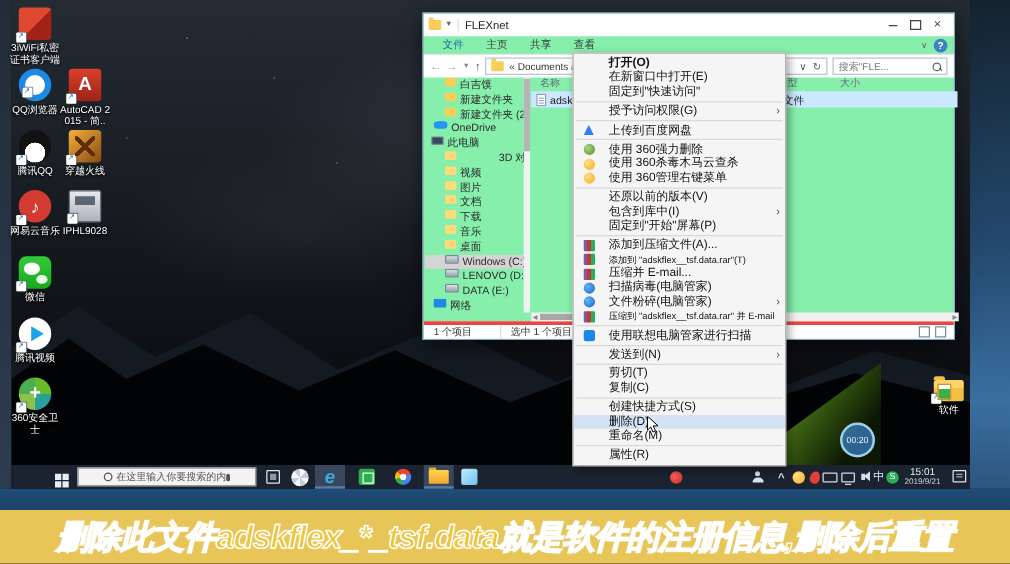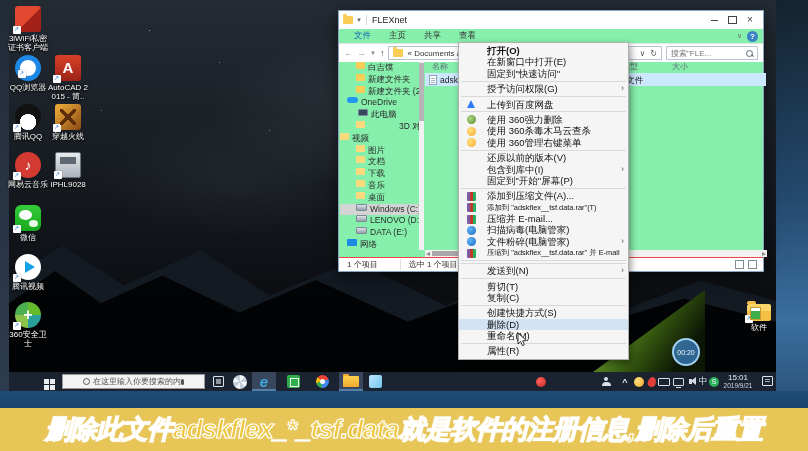--- a/index.html
+++ b/index.html
@@ -161,21 +161,21 @@
   .file-name { position:absolute; left:15px; top:2px; font-size:8.5px; color:#1a1a1a; white-space:nowrap; }
   .file-type { position:absolute; left:178px; top:2px; font-size:8.5px; color:#1a1a1a; white-space:nowrap; }
 
   .hscroll { position:absolute; left:425px; top:250px; width:342px; height:7px; background:#f1f1f1; z-index:21; }
   .hscroll .thumb { position:absolute; left:7px; top:1px; width:84px; height:5px; background:#a8a8a8; }
   .hs-arrow { position:absolute; top:1.5px; width:0; height:0; border-top:2.5px solid transparent;
     border-bottom:2.5px solid transparent; }
   .hs-left { left:1px; border-right:4px solid #8a8a8a; }
   .hs-right { right:1px; border-left:4px solid #8a8a8a; }
 
-  .status-bar { position:absolute; left:0; top:246px; right:0; height:14px; border-top:1px solid #ef4444;
+  .status-bar { position:absolute; left:0; top:246px; right:0; height:14px; border-top:3px solid #ef4444;
     display:flex; align-items:center; font-size:8px; color:#333; background:#fff; }
   .status-items { padding-left:8px; }
   .status-sel { margin-left:22px; border-left:1px solid #e0e0e0; padding-left:8px; }
   .view-toggles { margin-left:auto; display:flex; gap:4px; padding-right:6px; }
   .vt { width:9px; height:9px; border:1px solid #7f8c9a; }
 
   
   .context-menu { position:absolute; left:458px; top:42px; width:171px; background:#f5f5f5;
     border:1px solid #b0b0b0; box-shadow:2px 3px 7px rgba(0,0,0,.4); z-index:60; padding:2px 0; }
   .menu-item { position:relative; height:11.4px; line-height:11.4px; padding-left:28px; padding-right:10px;
@@ -400,29 +400,29 @@
         <span>新建文件夹</span>
       </div>
       <div class="nav-row" style="padding-left: 16px;">
         <span class="nav-ic ic-qa"></span>
         <span>新建文件夹 (2)</span>
       </div>
       <div class="nav-row" style="padding-left: 7px;">
         <span class="nav-ic ic-cloud"></span>
         <span>OneDrive</span>
       </div>
-      <div class="nav-row" style="padding-left: 18px;">
+      <div class="nav-row" style="padding-left: 5px;">
         <span class="nav-ic ic-pc"></span>
         <span>此电脑</span>
       </div>
       <div class="nav-row" style="padding-left: 16px; gap: 31px;">
         <span class="nav-ic ic-lib"></span>
         <span>3D 对象</span>
       </div>
-      <div class="nav-row" style="">
+      <div class="nav-row" style="padding-left: 16px;">
         <span class="nav-ic ic-lib"></span>
         <span>视频</span>
       </div>
       <div class="nav-row" style="padding-left: 16px;">
         <span class="nav-ic ic-lib"></span>
         <span>图片</span>
       </div>
       <div class="nav-row" style="padding-left: 16px;">
         <span class="nav-ic ic-lib"></span>
         <span>文档</span>
@@ -504,20 +504,21 @@
     <div class="menu-item">包含到库中(I)<span class="mi-arrow">›</span></div>
     <div class="menu-item">固定到"开始"屏幕(P)</div>
     <div class="menu-sep"></div>
     <div class="menu-item">添加到压缩文件(A)...<span class="mi-ic mi-rar"></span></div>
     <div class="menu-item tiny">添加到 "adskflex__tsf.data.rar"(T)<span class="mi-ic mi-rar"></span></div>
     <div class="menu-item">压缩并 E-mail...<span class="mi-ic mi-rar"></span></div>
     <div class="menu-item">扫描病毒(电脑管家)<span class="mi-ic mi-tx"></span></div>
     <div class="menu-item">文件粉碎(电脑管家)<span class="mi-ic mi-tx"></span><span class="mi-arrow">›</span></div>
     <div class="menu-item tiny">压缩到 "adskflex__tsf.data.rar" 并 E-mail<span class="mi-ic mi-rar"></span></div>
     <div class="menu-sep"></div>
+    <div class="menu-item">使用联想电脑管家进行扫描<span class="mi-ic mi-lenovo"></span></div>
     <div class="menu-sep"></div>
     <div class="menu-item">发送到(N)<span class="mi-arrow">›</span></div>
     <div class="menu-sep"></div>
     <div class="menu-item">剪切(T)</div>
     <div class="menu-item">复制(C)</div>
     <div class="menu-sep"></div>
     <div class="menu-item">创建快捷方式(S)</div>
     <div class="menu-item hl">删除(D)</div>
     <div class="menu-item">重命名(M)</div>
     <div class="menu-sep"></div>

